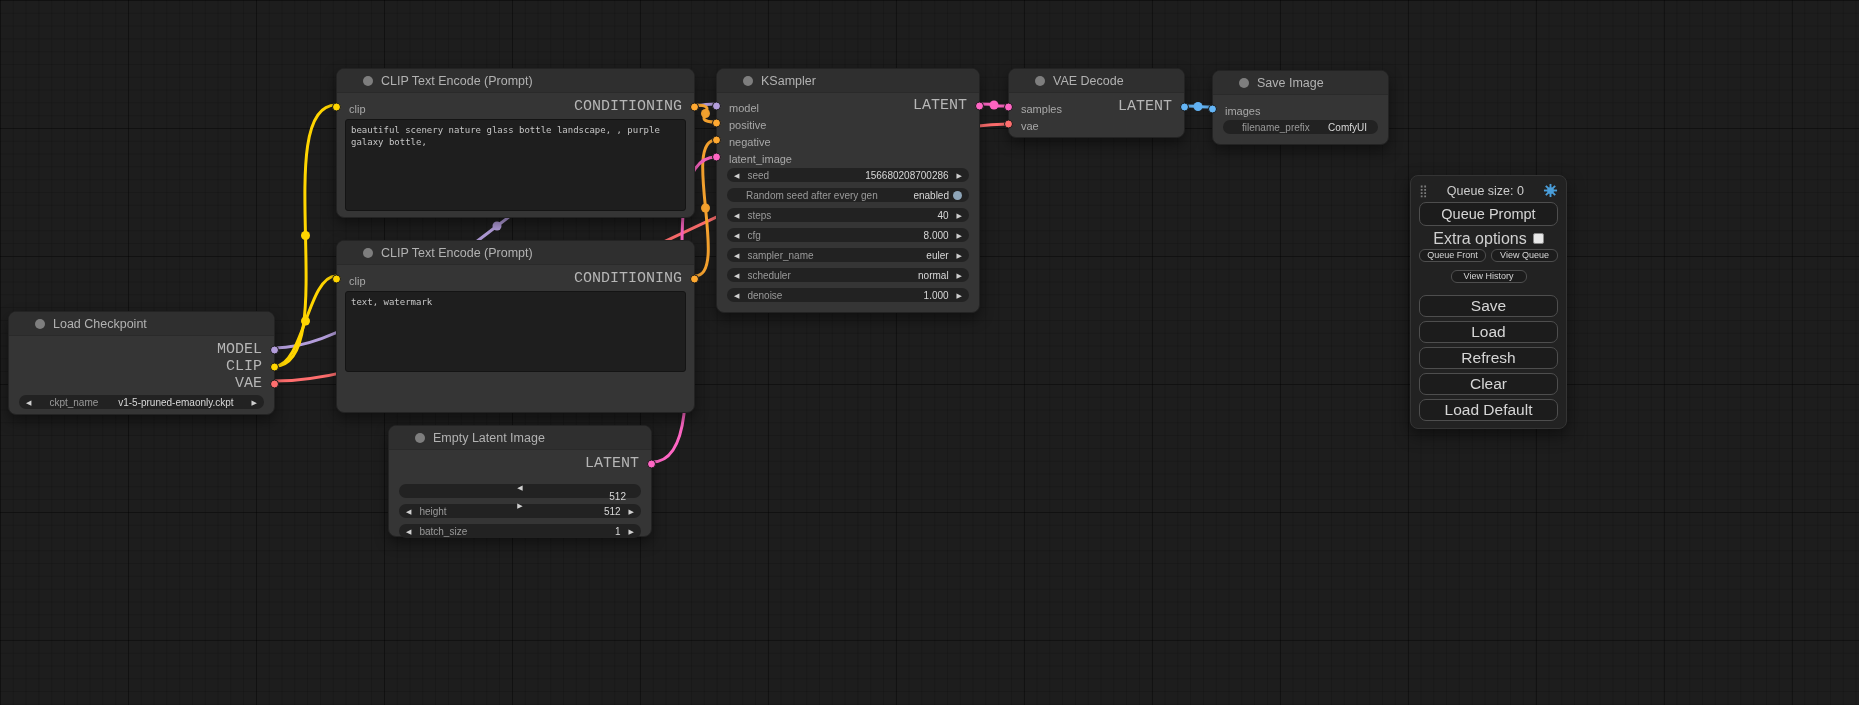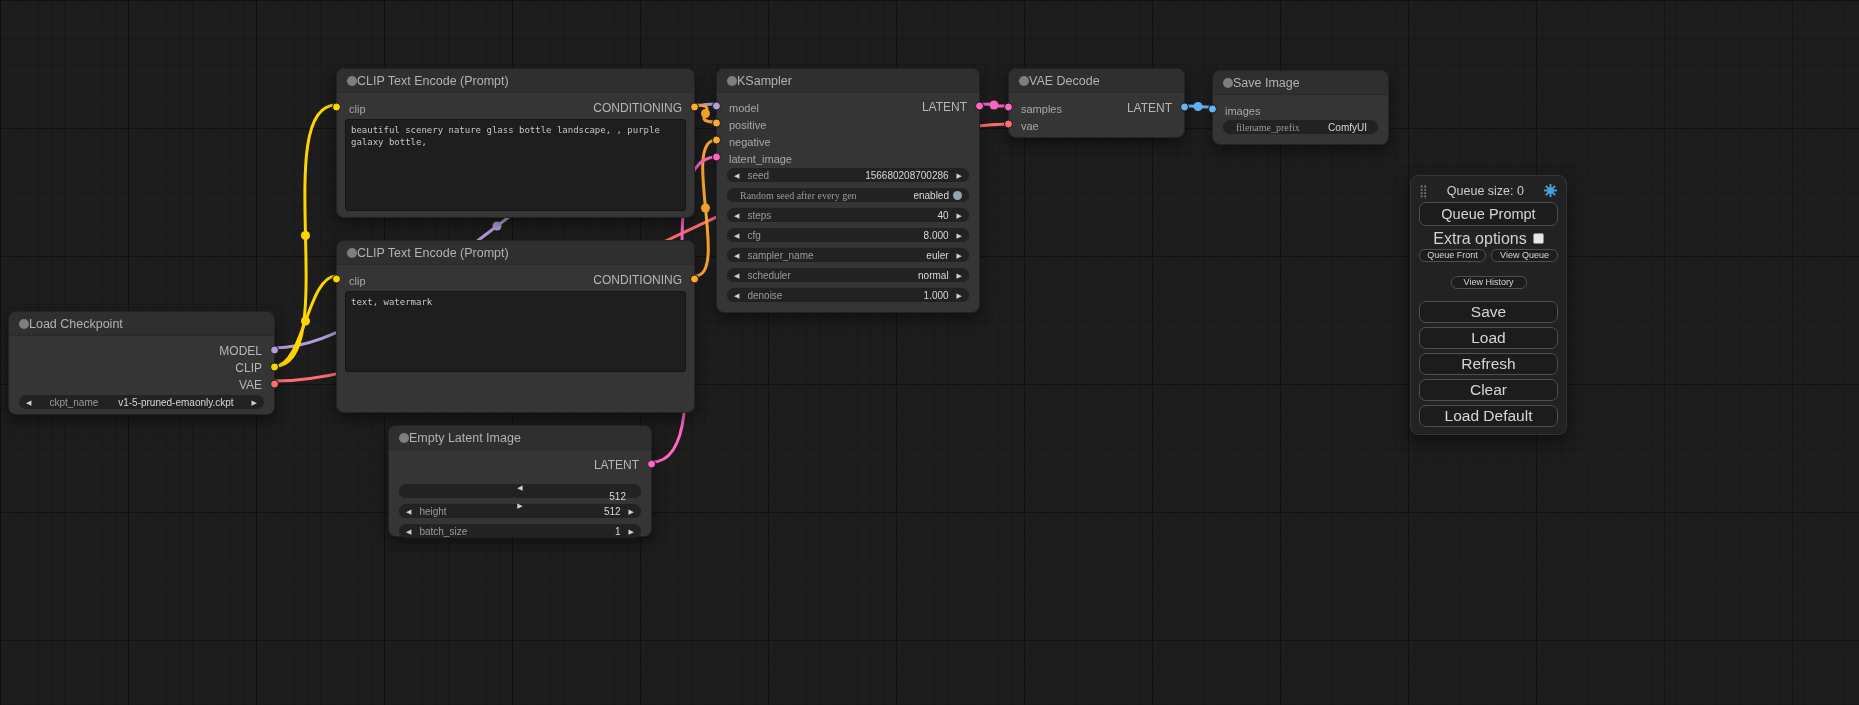--- a/index.html
+++ b/index.html
@@ -33,50 +33,50 @@
   .c-latent{background:var(--c-latent);} .c-image{background:var(--c-image);}
 
   .node {
     position:absolute; z-index:2;
     background:#353535;
     border:1px solid #232323;
     border-radius:8px;
     box-shadow:0 6px 14px rgba(0,0,0,0.45);
   }
   .node-title {
-    height:24px; display:flex; align-items:center; 
-    padding:0 10px;
+    height:24px; display:flex; align-items:center; gap:8px;
+    padding:0 26px;
     background:#2f2f2f;
     border-radius:7px 7px 0 0;
     border-bottom:1px solid #2a2a2a;
   }
   .collapse-dot { width:10px; height:10px; border-radius:50%; background:#7e7e7e; flex:none; }
   .title-text { font-size:12.5px; color:#b2b2b2; white-space:nowrap; }
 
   .slot-row { position:relative; height:17px; display:flex; align-items:flex-end; padding:0 12px; }
   .in-label  { font-size:11px; color:#a8a8a8; }
-  .out-label { font-size:12px; color:#b6b6b6; margin-left:auto; }
+  .out-label { font-size:15px; color:#b6b6b6; margin-left:auto;font-family:Liberation Mono, monospace; }
   .dot {
     position:absolute; width:9px; height:9px; border-radius:50%;
     top:50%; transform:translateY(-50%);
     border:1px solid #191919;
   }
   .dot.in  { left:-5px; }
   .dot.out { right:-5px; }
 
   .widget {
     height:14px; background:#222222; border-radius:7px;
     display:flex; align-items:center;
     padding:0 7px; margin:0 10px 6px;
     font-size:10px; white-space:nowrap;
   }
   .w-arrow { color:#d0d0d0; font-size:7px; line-height:1; flex:none; }
   .w-label { color:#9a9a9a; margin-left:8px; overflow:hidden; }
   .w-value { color:#d8d8d8; margin-left:auto; margin-right:8px; }
-  .widget.noarrow .w-label { margin-left:6px;font-family:Liberation Serif, serif; }
+  .widget.noarrow .w-label { margin-left:12px; }
   .widget.noarrow .w-value { margin-right:4px; }
   .knob { width:9px; height:9px; border-radius:50%; background:#8ea5b8; flex:none; }
 
   .prompt-box {
     position:absolute; left:8px; right:8px;
     background:#1e1e1e; border:1px solid #141414; border-radius:3px;
     font-family:"DejaVu Sans Mono", monospace;
     font-size:9px; line-height:12px; color:#c6c6c6;
     padding:4px 5px;
     white-space:pre-wrap; word-break:break-word; overflow:hidden;
@@ -95,21 +95,21 @@
   .gear-wrap { width:15px; height:15px; flex:none; cursor:pointer; }
   .btn {
     display:block; width:100%;
     background:#1c1c1c; border:1px solid #4e4e4e; border-radius:7px;
     color:#d6d6d6; text-align:center; font-family:inherit; cursor:pointer;
   }
   .btn.queue-prompt { height:24px; line-height:22px; font-size:14.5px; margin-bottom:6px; }
   .extra-row { height:13px; display:flex; justify-content:center; align-items:center; gap:6px;
                color:#d0d0d0; font-size:16px; margin-bottom:4px; }
   .checkbox { width:11px; height:11px; background:#e8e8e8; border:1px solid #8a8a8a; border-radius:2px; }
-  .small-row { display:flex; gap:5px; margin-bottom:9px;justify-content:center; }
+  .small-row { display:flex; gap:5px; margin-bottom:3px;justify-content:center; }
   .btn.small { height:13px; line-height:11px; font-size:9px; border-radius:6px; flex:1; padding:0 2px; }
   .vh-row { text-align:center; margin-bottom:12px; }
   .btn.vh { display:inline-block; width:76px; height:13px; line-height:11px; font-size:9px; border-radius:6px; }
   .btn.big { height:22px; line-height:20px; font-size:15.5px; margin-bottom:4px; }
   .btn.big:last-child { margin-bottom:0; }
 </style>
 </head>
 <body>
 
 <div id="canvas"></div>

